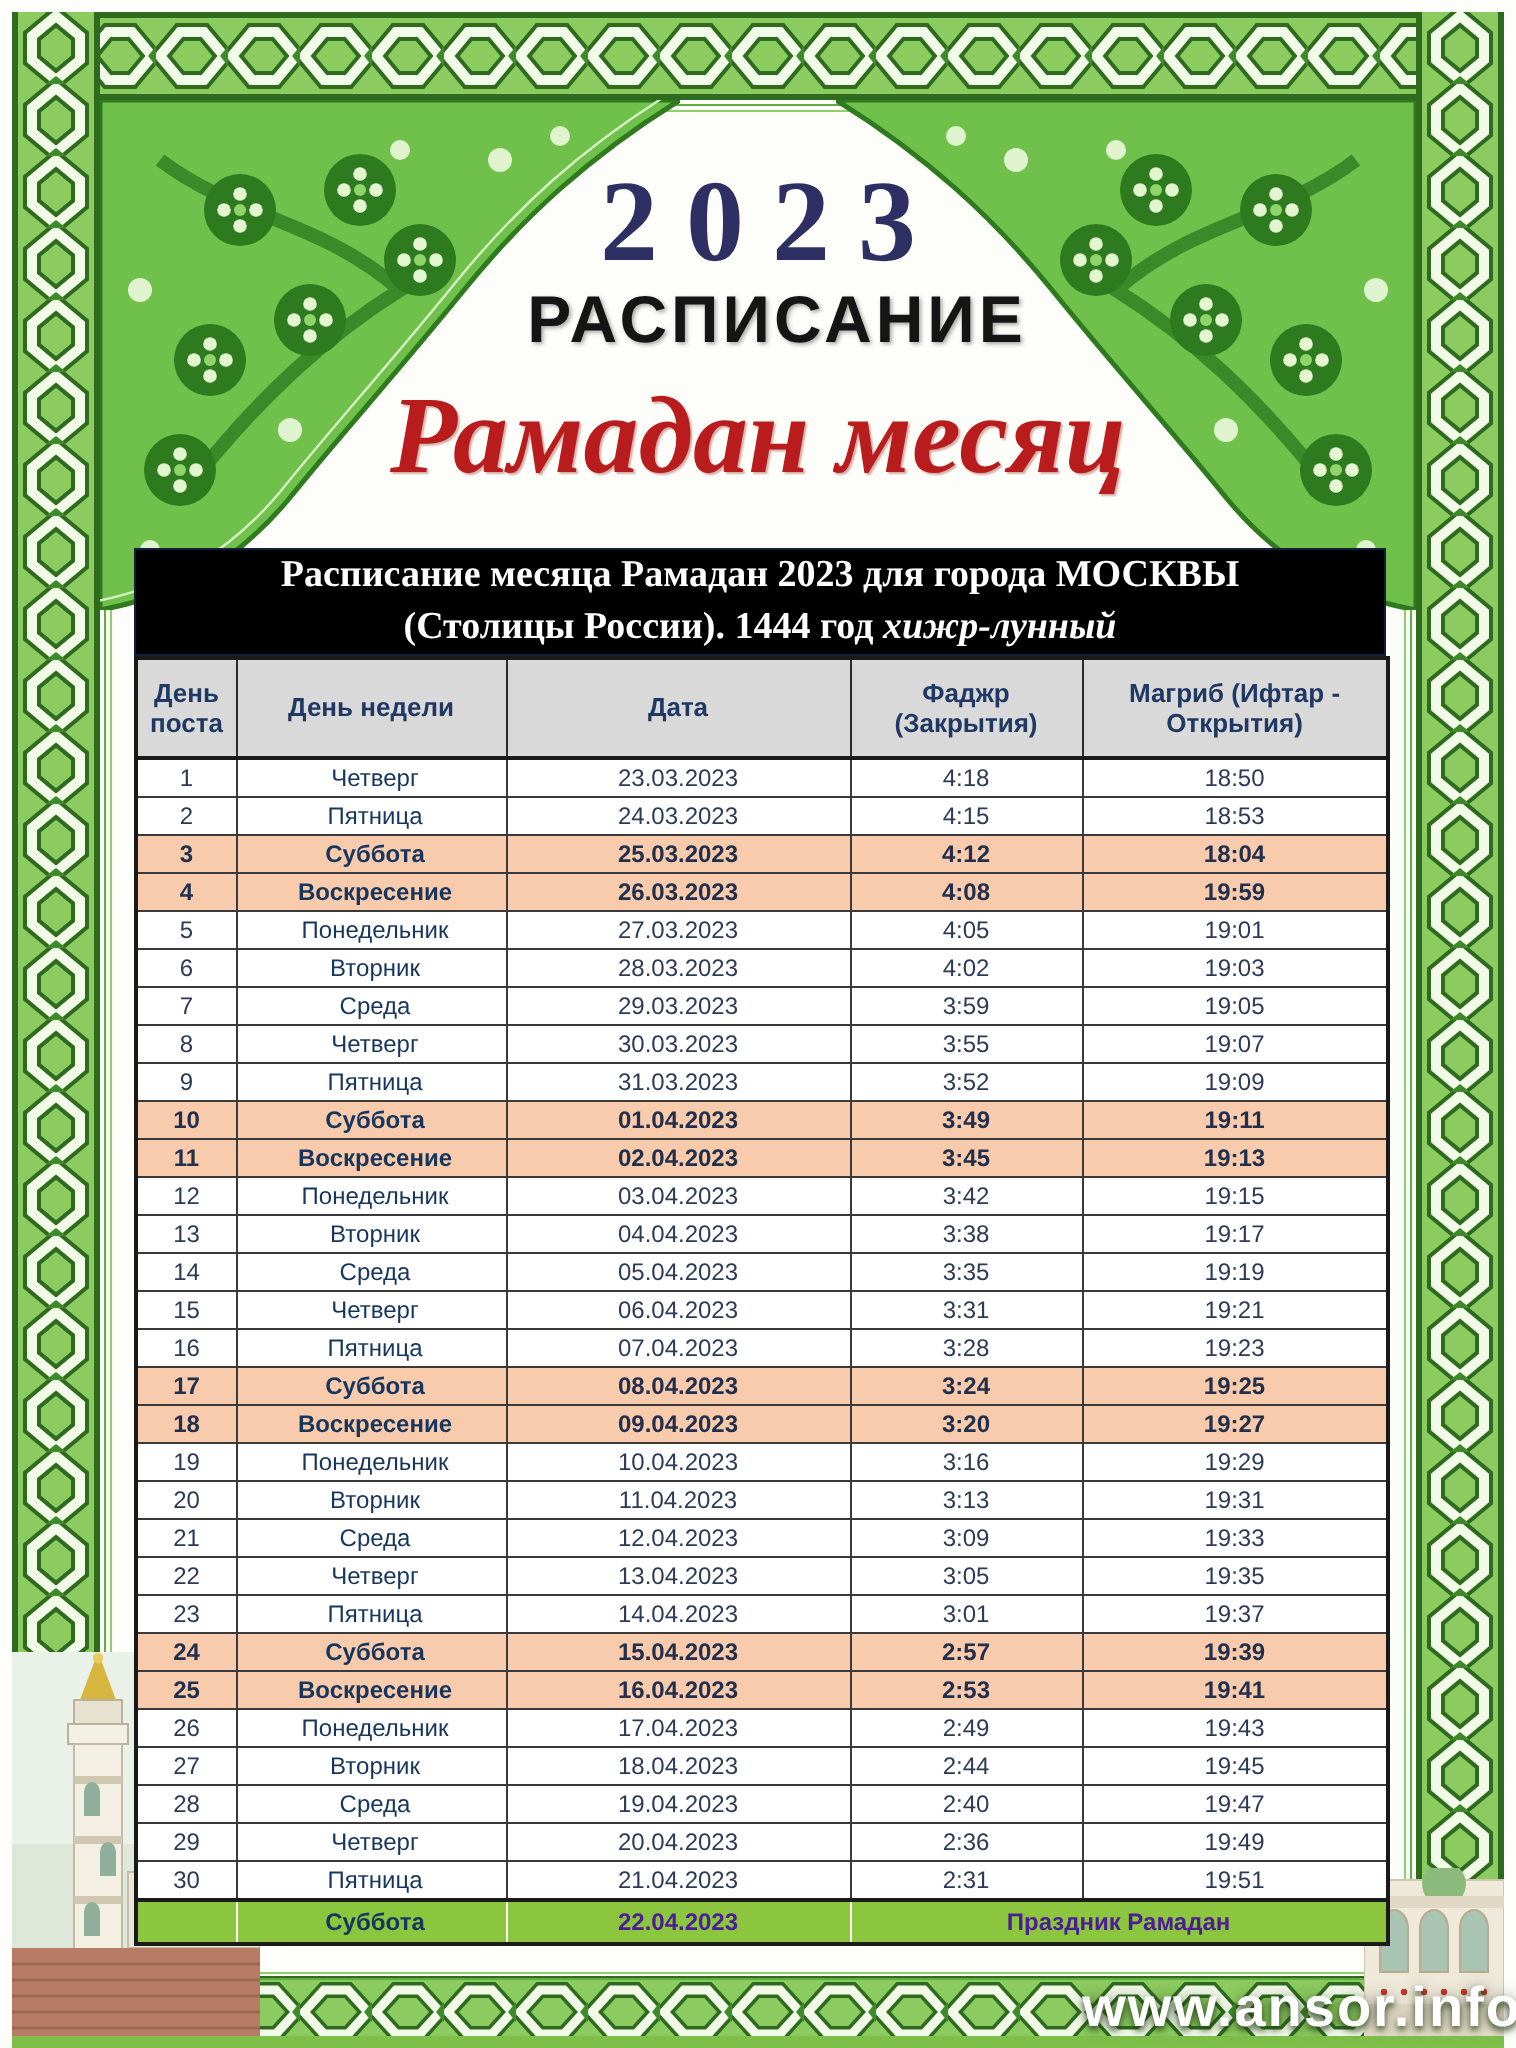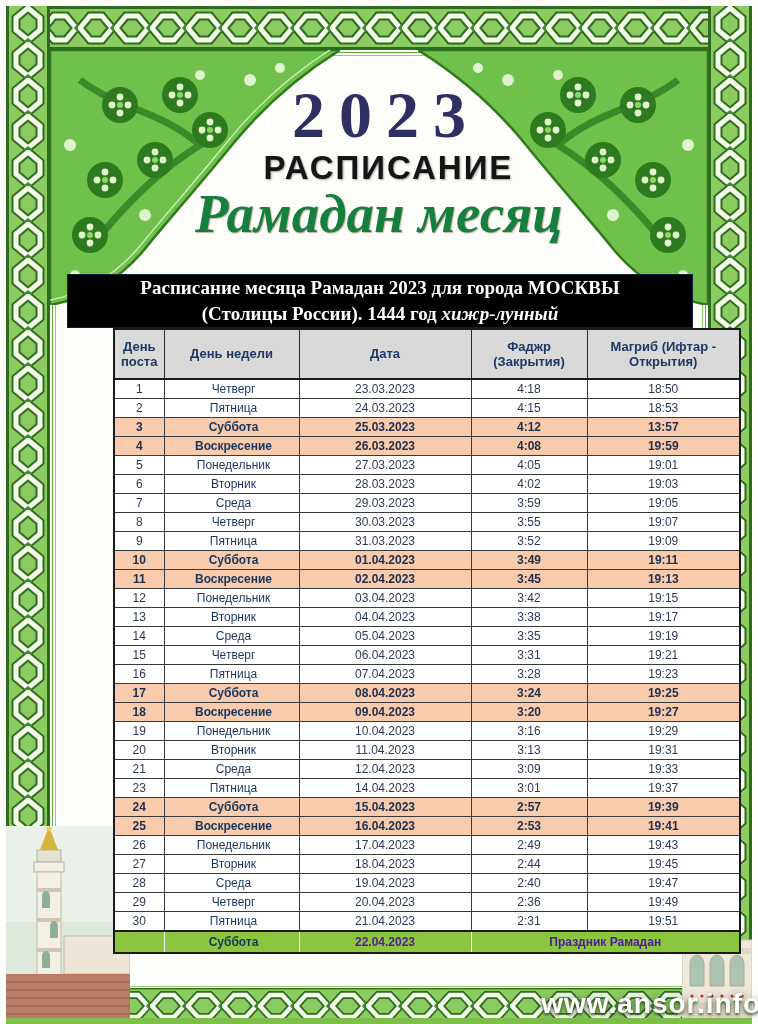--- a/index.html
+++ b/index.html
@@ -20,43 +20,43 @@
   }
   .corner-orn{position:absolute;top:50px;z-index:2;}
   .corner-orn.tl{left:50px;}
   .corner-orn.tr{right:50px;transform:scaleX(-1);}
   .mosque{position:absolute;z-index:2;}
   .mosque-left{left:6px;top:826px;}
   .mosque-right{right:6px;bottom:6px;}
   
   .hero{position:absolute;left:0;right:0;top:82px;text-align:center;z-index:3;}
   .hero-year{
-    font-family:"Liberation Serif",serif;font-weight:700;font-size:66px;line-height:1;
+    font-family:"Liberation Serif",serif;font-weight:700;font-size:58px;line-height:1;
     color:#2e3063;letter-spacing:14px;margin-left:14px;
   }
   .hero-sub{
     font-size:33px;font-weight:600;color:#151515;letter-spacing:2px;line-height:1.05;
     margin-top:3px;text-shadow:1px 1px 2px rgba(0,0,0,.35);padding-left:19px;
   }
   .hero-script{
     font-family:"Liberation Serif",serif;font-style:italic;font-weight:700;
-    font-size:55px;line-height:1.0;color:#15803d;margin-top:0;
+    font-size:55px;line-height:1.0;color:#b91c1c;margin-top:12px;
     text-shadow:1px 1px 1px rgba(130,30,20,.35);
   }
   
   .sched{position:absolute;left:67px;top:274px;width:626px;z-index:4;}
   .banner{
     background:#000000;color:#fff;text-align:center;
     font-family:"Liberation Serif",serif;font-weight:700;font-size:19px;line-height:26px;
     height:52px;border:1px solid #10203a;
   }
   .banner .it{font-style:italic;font-weight:700;}
   table.grid{
     border-collapse:collapse;table-layout:fixed;width:626px;
-    border:2px solid #1a1a1a;background:#fff;margin-left:46px;
+    border:2px solid #1a1a1a;background:#fff;
   }
   table.grid th{
     background:#d9d9d9;color:#1f3864;font-size:13px;font-weight:700;line-height:1.18;
     height:46px;padding:1px 3px;border:1px solid #2a2a2a;border-bottom:2px solid #1a1a1a;
   }
   table.grid td{
     height:18px;font-size:12px;color:#2b3a55;text-align:center;
     padding:0 4px;border-left:1px solid #3a3a3a;border-right:1px solid #3a3a3a;
     border-top:1.5px solid #3a3a3a;white-space:nowrap;overflow:hidden;
   }
@@ -267,21 +267,21 @@
     <td class="left">Пятница</td>
     <td>24.03.2023</td>
     <td>4:15</td>
     <td>18:53</td>
   </tr>
         <tr class="weekend">
     <td>3</td>
     <td class="left">Суббота</td>
     <td>25.03.2023</td>
     <td>4:12</td>
-    <td>13:57</td>
+    <td>18:04</td>
   </tr>
         <tr class="weekend">
     <td>4</td>
     <td class="left">Воскресение</td>
     <td>26.03.2023</td>
     <td>4:08</td>
     <td>19:59</td>
   </tr>
         <tr>
     <td>5</td>
@@ -394,20 +394,27 @@
     <td>11.04.2023</td>
     <td>3:13</td>
     <td>19:31</td>
   </tr>
         <tr>
     <td>21</td>
     <td class="left">Среда</td>
     <td>12.04.2023</td>
     <td>3:09</td>
     <td>19:33</td>
+  </tr>
+        <tr>
+    <td>22</td>
+    <td class="left">Четверг</td>
+    <td>13.04.2023</td>
+    <td>3:05</td>
+    <td>19:35</td>
   </tr>
         <tr>
     <td>23</td>
     <td class="left">Пятница</td>
     <td>14.04.2023</td>
     <td>3:01</td>
     <td>19:37</td>
   </tr>
         <tr class="weekend">
     <td>24</td>

